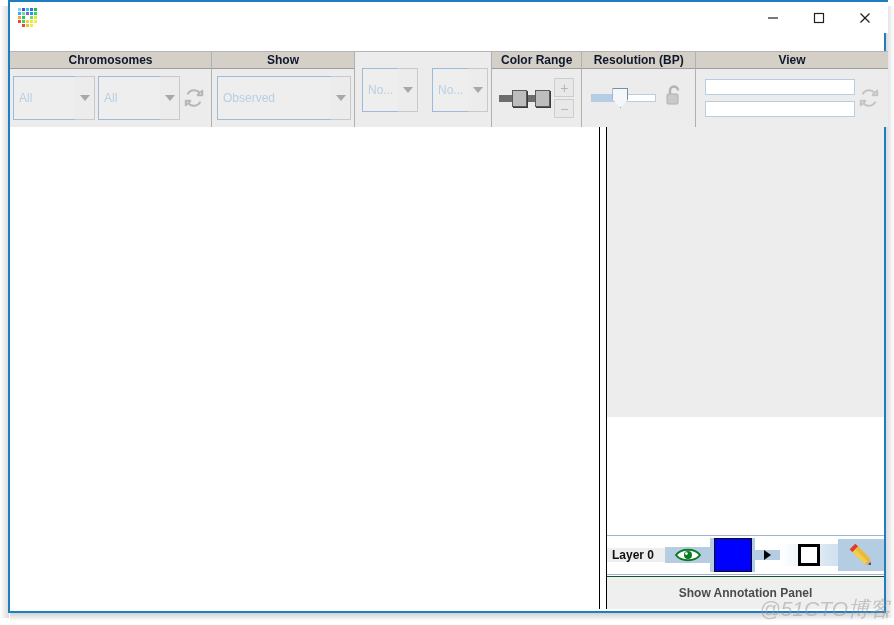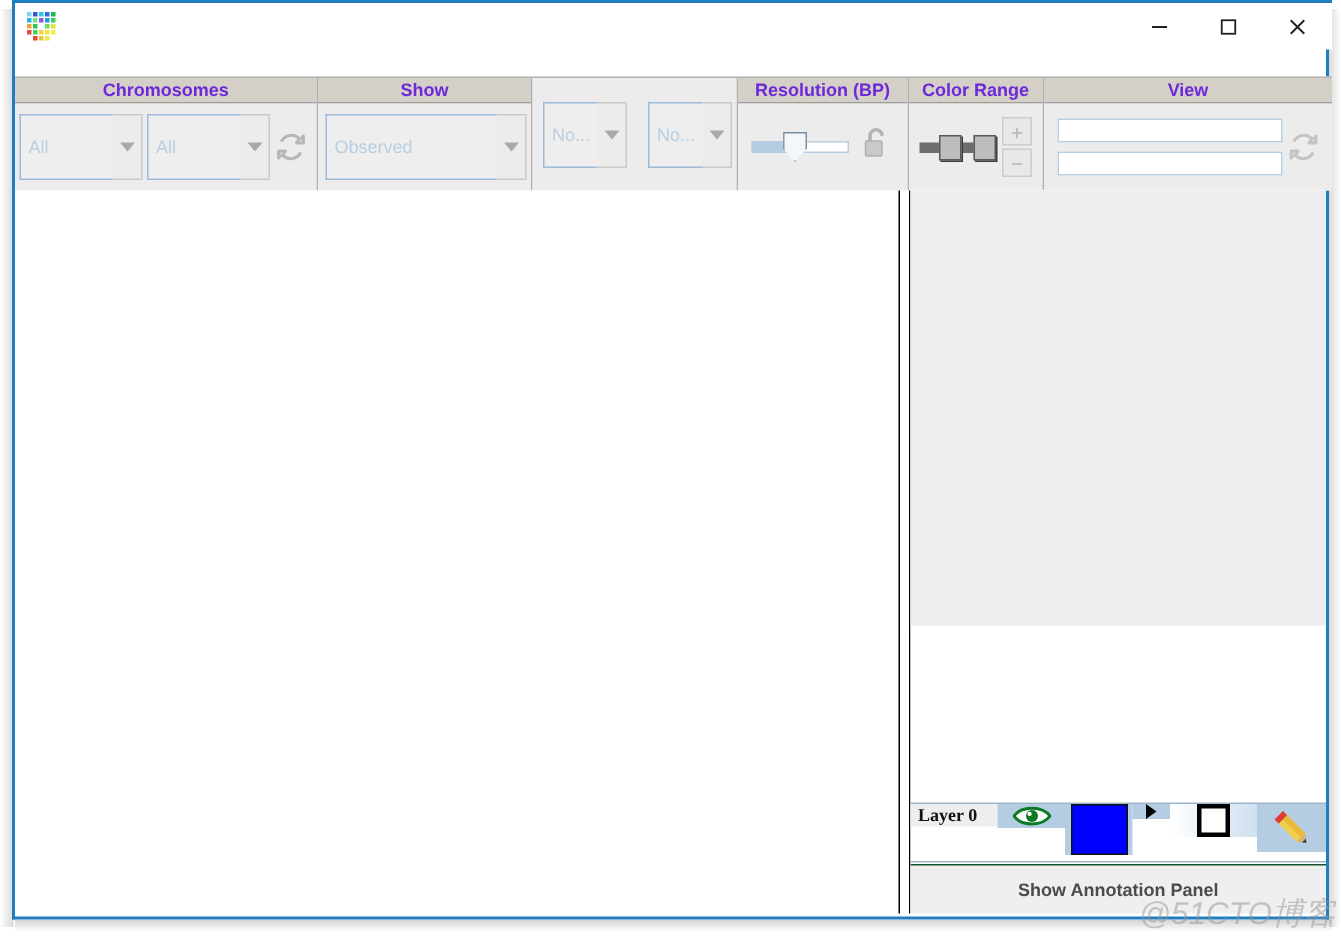--- a/index.html
+++ b/index.html
@@ -143,21 +143,21 @@
     display: flex;
     flex-direction: column;
   }
   .tb-group:last-child { border-right: none; }
   .tb-title {
     height: 17px;
     line-height: 17px;
     text-align: center;
     font-size: 12px;
     font-weight: bold;
-    color: #6d28d9;
+    color: #0f172a;
     background: #d4d0c8;
     border-bottom: 1px solid #9d9d9d;
     box-sizing: border-box;
   }
   .tb-body {
     flex: 1;
     background: #ececec;
     display: flex;
     align-items: center;
     box-sizing: border-box;
@@ -375,25 +375,24 @@
   }
 
   
   .layerbar {
     position: absolute;
     left: 0;
     bottom: 34px;
     width: 277px;
     height: 40px;
     display: flex;
-    align-items: flex-start;
+    align-items: center;
     border-top: 1px solid #9fb6cc;
     border-bottom: 1px solid #9fb6cc;
     box-sizing: border-box;
-    font-family: Liberation Serif, serif;
   }
   .layer-name {
     width: 58px;
     background: #eeeeee;
     display: flex;
     align-items: center;
     padding-left: 5px;
     font-size: 12px;
     font-weight: bold;
     color: #111111;
@@ -575,56 +574,56 @@
           </div>
           <div class="combo" style="width:56px;margin-left:14px">
             <div class="combo-text" style="width:36px">No...</div>
             <div class="combo-arrow">
                 <span class="tri-down"></span>
               </div>
           </div>
         </div>
       </div>
 
+      <div class="tb-group" style="width:124px">
+        <div class="tb-title">Color Range</div>
+        <div class="tb-body">
+          <div class="cr-wrap">
+            <div class="cr-track">
+              <div class="cr-bar"></div>
+              <div class="cr-thumb" id="crLow" style="left: calc(40% - 7px);"></div>
+              <div class="cr-thumb" id="crHigh" style="left: calc(86% - 7px);"></div>
+            </div>
+            <div class="cr-btns">
+              <div class="cr-btn">+</div>
+              <div class="cr-btn">−</div>
+            </div>
+          </div>
+        </div>
+      </div>
+
       <div class="tb-group" style="width:156px">
         <div class="tb-title">Resolution (BP)</div>
         <div class="tb-body">
           <div class="res-wrap">
             <div class="slider-track">
               <div class="slider-line"></div>
               <div class="slider-fill" id="resFill" style="width: 45%;"></div>
               <div class="slider-thumb" id="resThumb" style="left: calc(45% - 8px);"></div>
             </div>
             <div class="lock-icon">
               <svg width="20" height="24" viewBox="0 0 20 24">
                 <path d="M6 10 V6.5 A4 4 0 0 1 14 6.5" fill="none" stroke="#b3b3b3" stroke-width="2.4"></path>
                 <rect x="3" y="10" width="11" height="10" rx="1" fill="#c9c9c9" stroke="#b0b0b0" stroke-width="1"></rect>
               </svg>
             </div>
           </div>
         </div>
       </div>
 
-      <div class="tb-group" style="width:124px">
-        <div class="tb-title">Color Range</div>
-        <div class="tb-body">
-          <div class="cr-wrap">
-            <div class="cr-track">
-              <div class="cr-bar"></div>
-              <div class="cr-thumb" id="crLow" style="left: calc(40% - 7px);"></div>
-              <div class="cr-thumb" id="crHigh" style="left: calc(86% - 7px);"></div>
-            </div>
-            <div class="cr-btns">
-              <div class="cr-btn">+</div>
-              <div class="cr-btn">−</div>
-            </div>
-          </div>
-        </div>
-      </div>
-
       <div class="tb-group" style="flex:1">
         <div class="tb-title">View</div>
         <div class="tb-body">
           <div class="goto-wrap">
             <div class="goto-fields">
               <input class="goto-input" type="text" value="" style="">
               <input class="goto-input" type="text" value="" style="">
             </div>
             <div class="refresh-btn">
               <svg width="22" height="22" viewBox="0 0 24 24">

